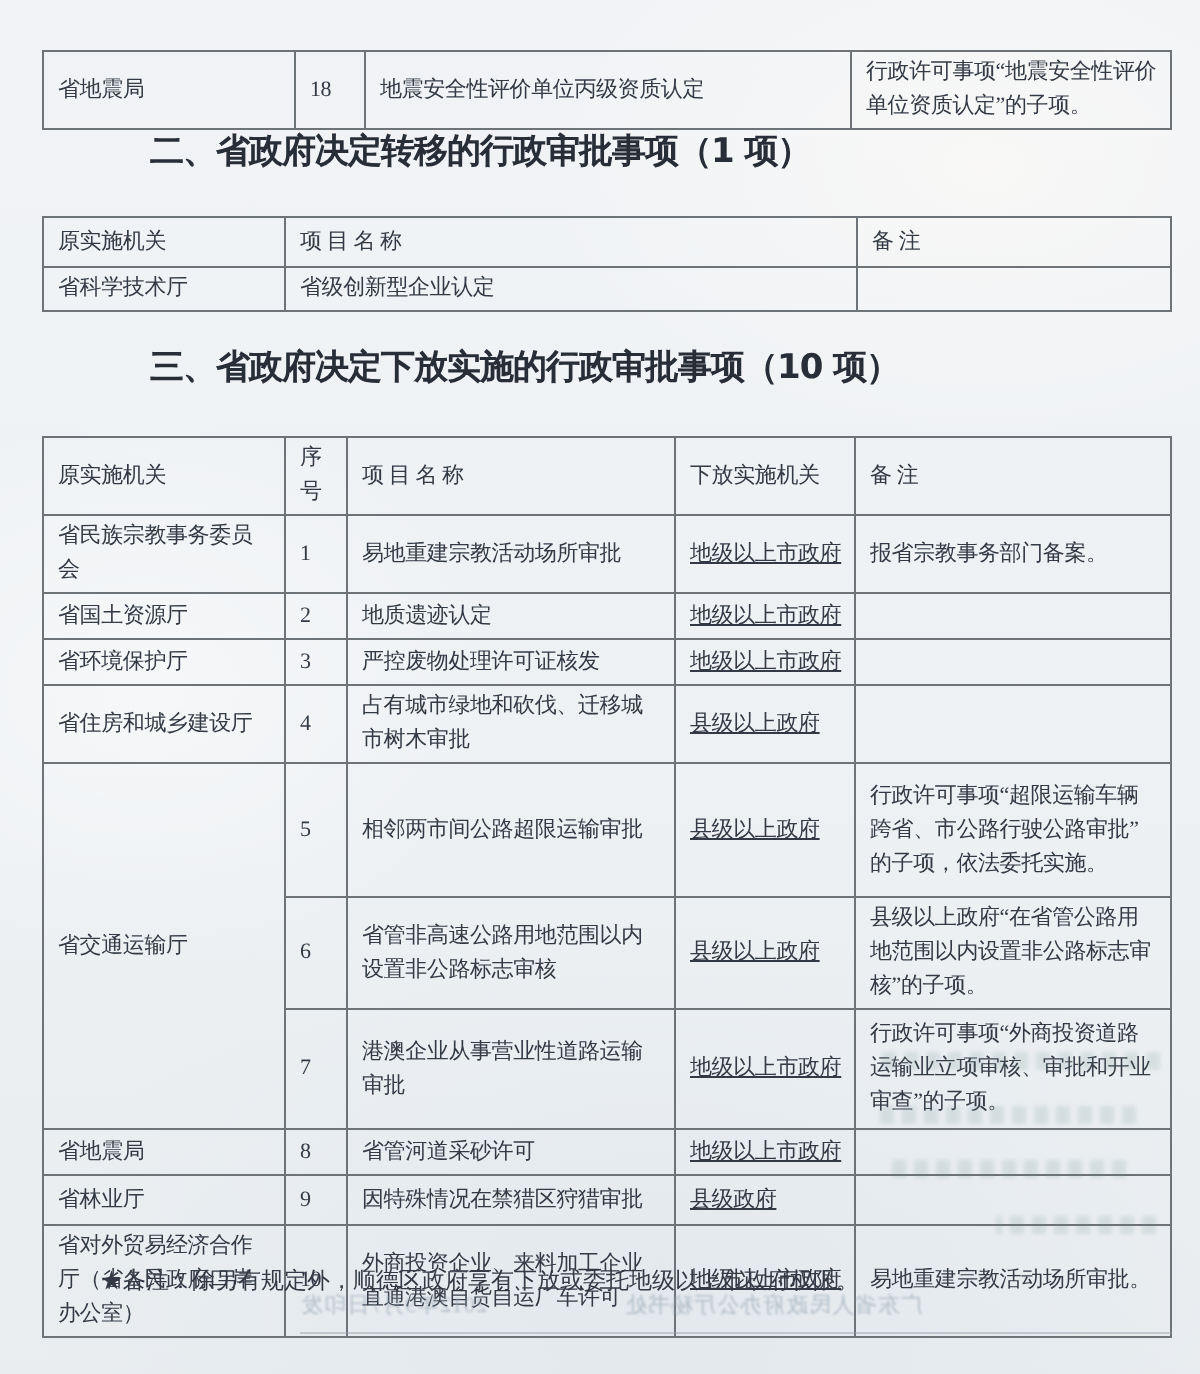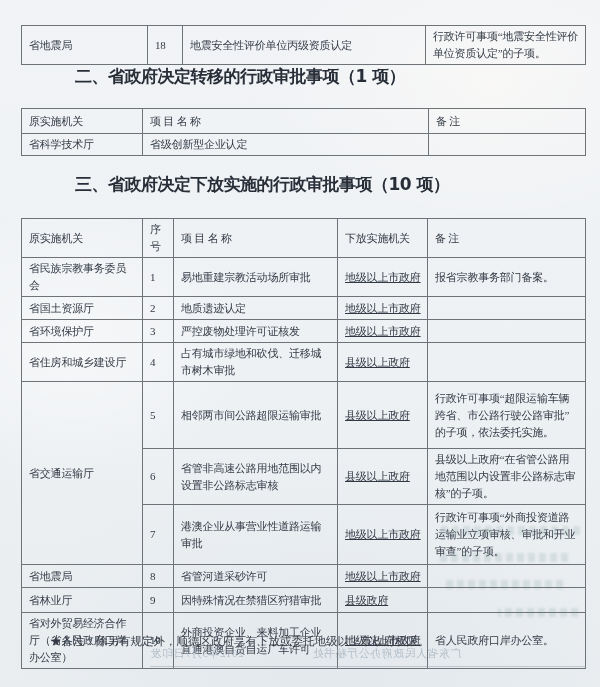--- a/index.html
+++ b/index.html
@@ -171,21 +171,21 @@
     <td class="no">9</td>
     <td class="nm">因特殊情况在禁猎区狩猎审批</td>
     <td class="to">县级政府</td>
     <td class="nt"></td>
   </tr>
   <tr style="height:41px">
     <td class="org2">省对外贸易经济合作厅（省人民政府口岸办公室）</td>
     <td class="no">10</td>
     <td class="nm">外商投资企业、来料加工企业直通港澳自货自运厂车许可</td>
     <td class="to">地级以上市政府</td>
-    <td class="nt">省人民政府口岸办公室。</td>
+    <td class="nt">易地重建宗教活动场所审批。</td>
   </tr>
 </tbody>
   </table>
 
 <div class="footnote">★备注：除另有规定外，顺德区政府享有下放或委托地级以上市政府权限。</div>
 
 <div class="bleed" style="left:150px;top:647px;">2012年9月7日印发</div>
 <div class="bleed" style="left:312px;top:647px;">广东省人民政府办公厅秘书处</div>
 <div class="bleed-rule"></div>
 <div class="smudge" style="left:440px;top:526px;width:140px;"></div>

